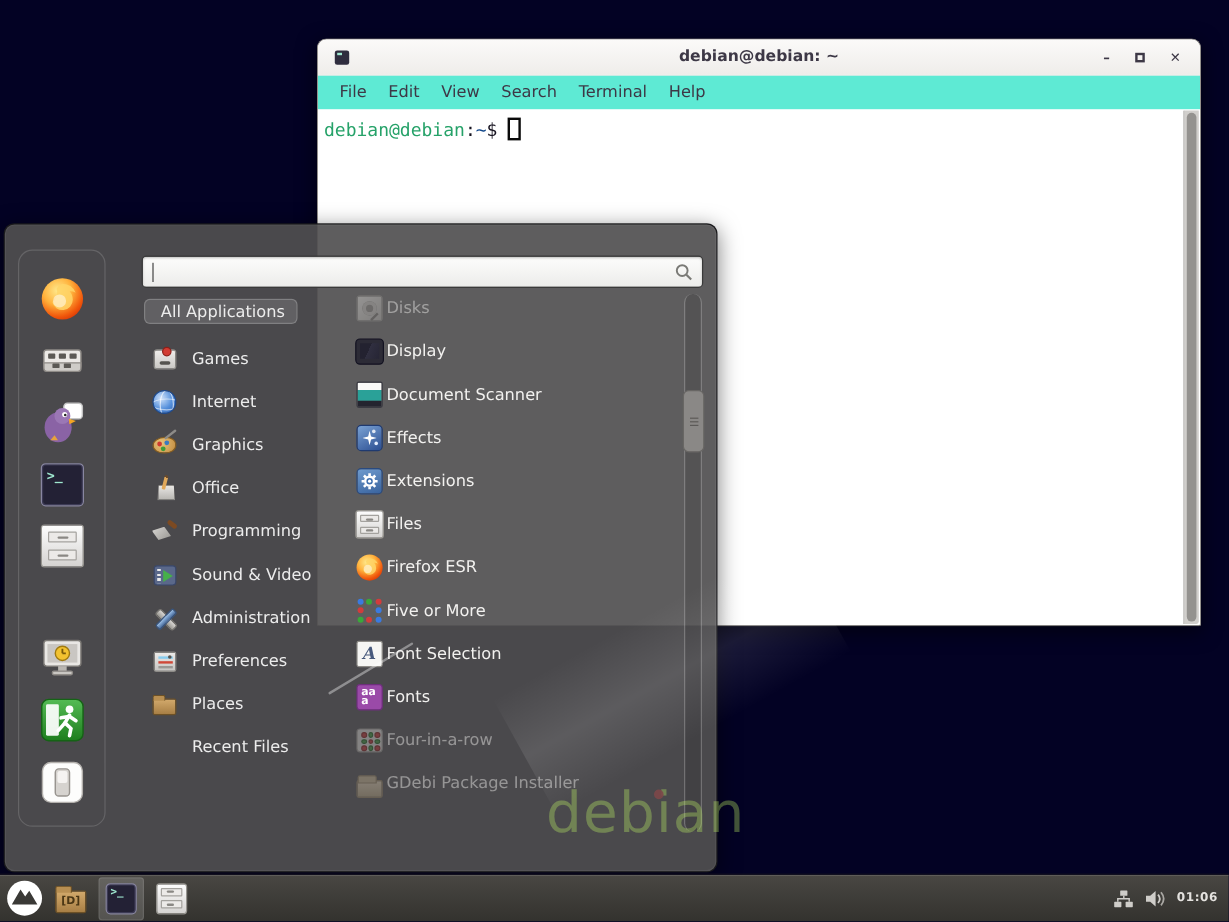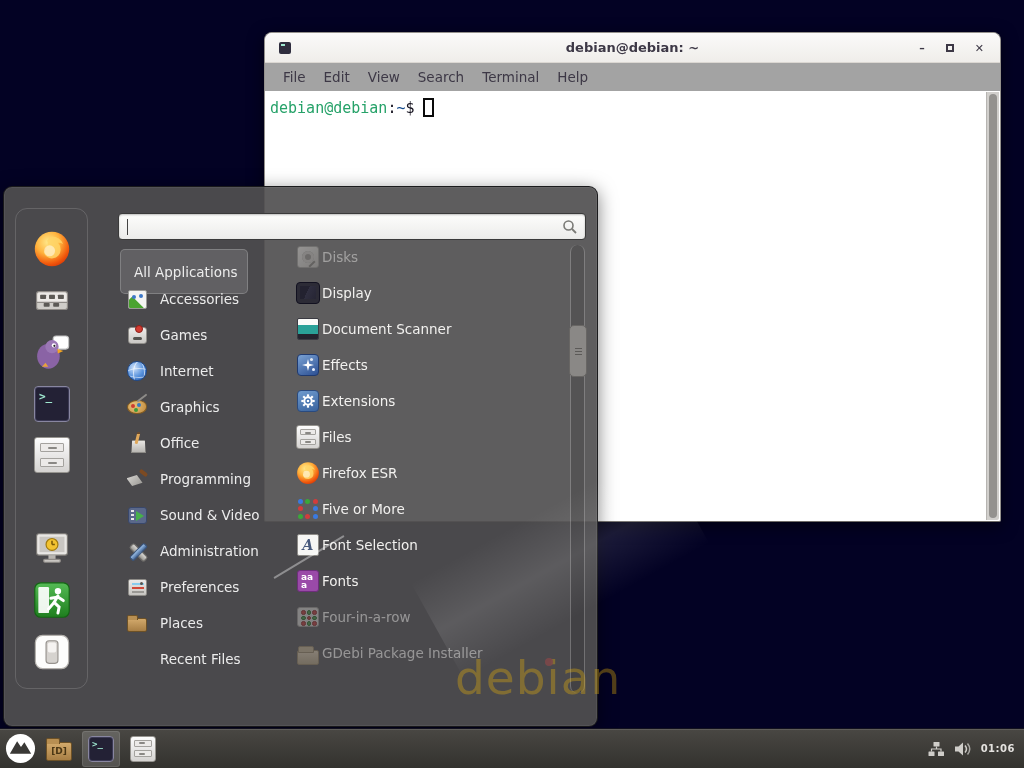--- a/index.html
+++ b/index.html
@@ -4,21 +4,21 @@
 <style>
   * { box-sizing: border-box; margin: 0; padding: 0; }
   html,body { width:1024px; height:768px; overflow:hidden; }
   body { font-family:"DejaVu Sans","Liberation Sans",sans-serif; position:relative; background:#030224; }
 
   
   .wallpaper { position:absolute; inset:0; background:#030224; z-index:0; }
 
   
   .watermark-layer { position:absolute; left:455px; top:650px; z-index:30; pointer-events:none;
-    color:#eab308; opacity:.34; font-size:47px; letter-spacing:1px; font-weight:400; }
+    color:#bef264; opacity:.34; font-size:47px; letter-spacing:1px; font-weight:400; }
   .watermark-dot { position:absolute; left:90px; top:8px; width:8px; height:8px; border-radius:50%;
     background:#e04545; opacity:.9; }
   .swoosh-band { position:absolute; left:420px; top:508px; width:280px; height:110px; z-index:30;
     pointer-events:none; transform:rotate(-29deg);
     background:linear-gradient(transparent, rgba(255,255,255,.10), transparent); }
   .swoosh-line { position:absolute; left:268px; top:556px; width:82px; height:2px; z-index:30;
     pointer-events:none; transform:rotate(-31deg); background:rgba(255,255,255,.38); border-radius:2px; }
 
   
   .terminal { position:absolute; left:264px; top:32px; width:737px; height:490px; z-index:10;
@@ -27,21 +27,21 @@
   .t-titlebar { position:relative; height:30px; border-radius:7px 7px 0 0;
     background:linear-gradient(#fbfaf9,#efedea); border-bottom:1px solid #dbd7d2; }
   .t-title { position:absolute; left:0; right:0; top:0; height:32px; line-height:30px;
     text-align:center; font-size:13px; font-weight:bold; color:#3d3846; }
   .t-minicon { position:absolute; left:14px; top:9px; width:12px; height:12px; background:#2f2d3e;
     border-radius:2px; }
   .t-minicon::after { content:""; position:absolute; left:2px; top:2px; width:4px; height:2px; background:#9fe8d0; }
   .t-controls { position:absolute; right:16px; top:0; height:30px; display:flex; gap:21px; align-items:center; }
   .wbtn { color:#3d3846; font-size:11px; font-weight:bold; line-height:1; cursor:default; }
   .wbtn-max { width:8px; height:8px; border:2px solid #3d3846; }
-  .t-menubar { height:28px; background:#a3a3a3; display:flex; align-items:center; padding-left:9px; }
+  .t-menubar { height:28px; background:#5eead4; display:flex; align-items:center; padding-left:9px; }
   .t-menuitem { padding:0 9px; font-size:13.5px; color:#3d3846; }
   .t-body { position:absolute; left:1px; right:1px; top:59px; bottom:1px; background:#fff; }
   .t-promptline { display:flex; align-items:center; padding:6px 0 0 4px;
     font-family:"DejaVu Sans Mono","Liberation Mono",monospace; font-size:15px; font-weight:normal; }
   .p-user { color:#26a269; }
   .p-colon, .p-dollar { color:#171421; }
   .p-path { color:#12488b; }
   .t-cursor { width:11px; height:19px; border:2px solid #0a0a0a; background:#fff; margin-left:8px; }
   .t-scrollbar { position:absolute; right:0; top:0; bottom:0; width:13px; background:#d1cfcc;
     border-left:1px solid #b6b4b1; border-radius:0 0 2px 0; }
@@ -57,21 +57,21 @@
   .fav { position:absolute; left:16px; width:40px; height:40px; display:flex; align-items:center; justify-content:center; }
 
   .search-wrap { position:absolute; left:114px; top:26px; width:468px; height:27px;
     background:linear-gradient(#fdfdfc,#ececea); border:1px solid #3a3a3a; border-radius:4px;
     box-shadow:inset 0 1px 2px rgba(0,0,0,.25); }
   .search-input { position:absolute; inset:0; border:none; background:transparent; outline:none;
     font-size:13px; padding-left:9px; color:#222; }
   .search-caret { position:absolute; left:8px; top:5px; width:1px; height:16px; background:#444; }
   .search-mag { position:absolute; right:7px; top:5px; }
 
-  .allapps-btn { position:absolute; left:116px; top:62px; width:128px; height:45px;
+  .allapps-btn { position:absolute; left:116px; top:62px; width:128px; height:21px;
     background:rgba(255,255,255,.13); border:1px solid rgba(255,255,255,.20); border-radius:5px;
     display:flex; align-items:center; padding-left:13px; font-size:13.5px; color:#fafafa; }
 
   .cat-col { position:absolute; left:116px; top:94px; width:160px; }
   .cat-row { height:36px; display:flex; align-items:center; gap:12px; padding-left:6px; }
   .cat-label { font-size:13.5px; color:#ececec; white-space:nowrap; }
   .cat-spacer { width:22px; height:22px; flex:none; }
 
   .apps-col { position:absolute; left:263px; top:52px; width:302px; height:460px; overflow:hidden; }
   .app-row { height:36px; display:flex; align-items:center; gap:1px; padding-left:28px; }
@@ -356,26 +356,20 @@
     </svg>
   </div>
 
   <div class="allapps-btn">
     <span class="cat-label">All Applications</span>
   </div>
 
   <div class="cat-col">
     <div class="cat-row">
       <span class="ci">
-          <span class="ic-acc"></span>
-        </span>
-      <span class="cat-label">Accessories</span>
-    </div>
-    <div class="cat-row">
-      <span class="ci">
           <span class="ic-games"></span>
         </span>
       <span class="cat-label">Games</span>
     </div>
     <div class="cat-row">
       <span class="ci">
           <span class="ic-net"></span>
         </span>
       <span class="cat-label">Internet</span>
     </div>

